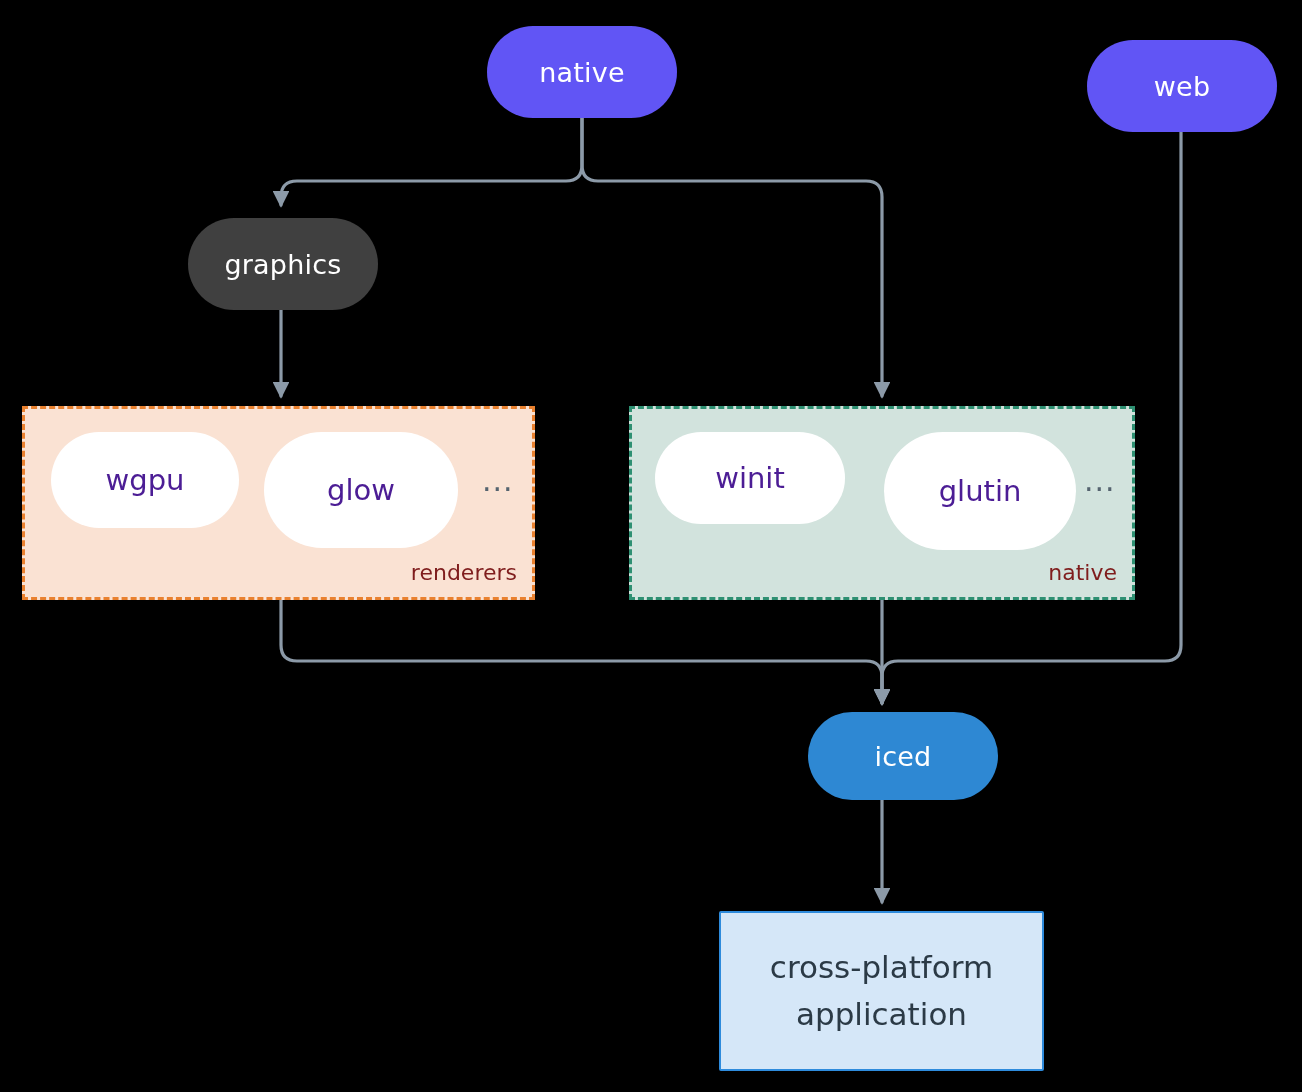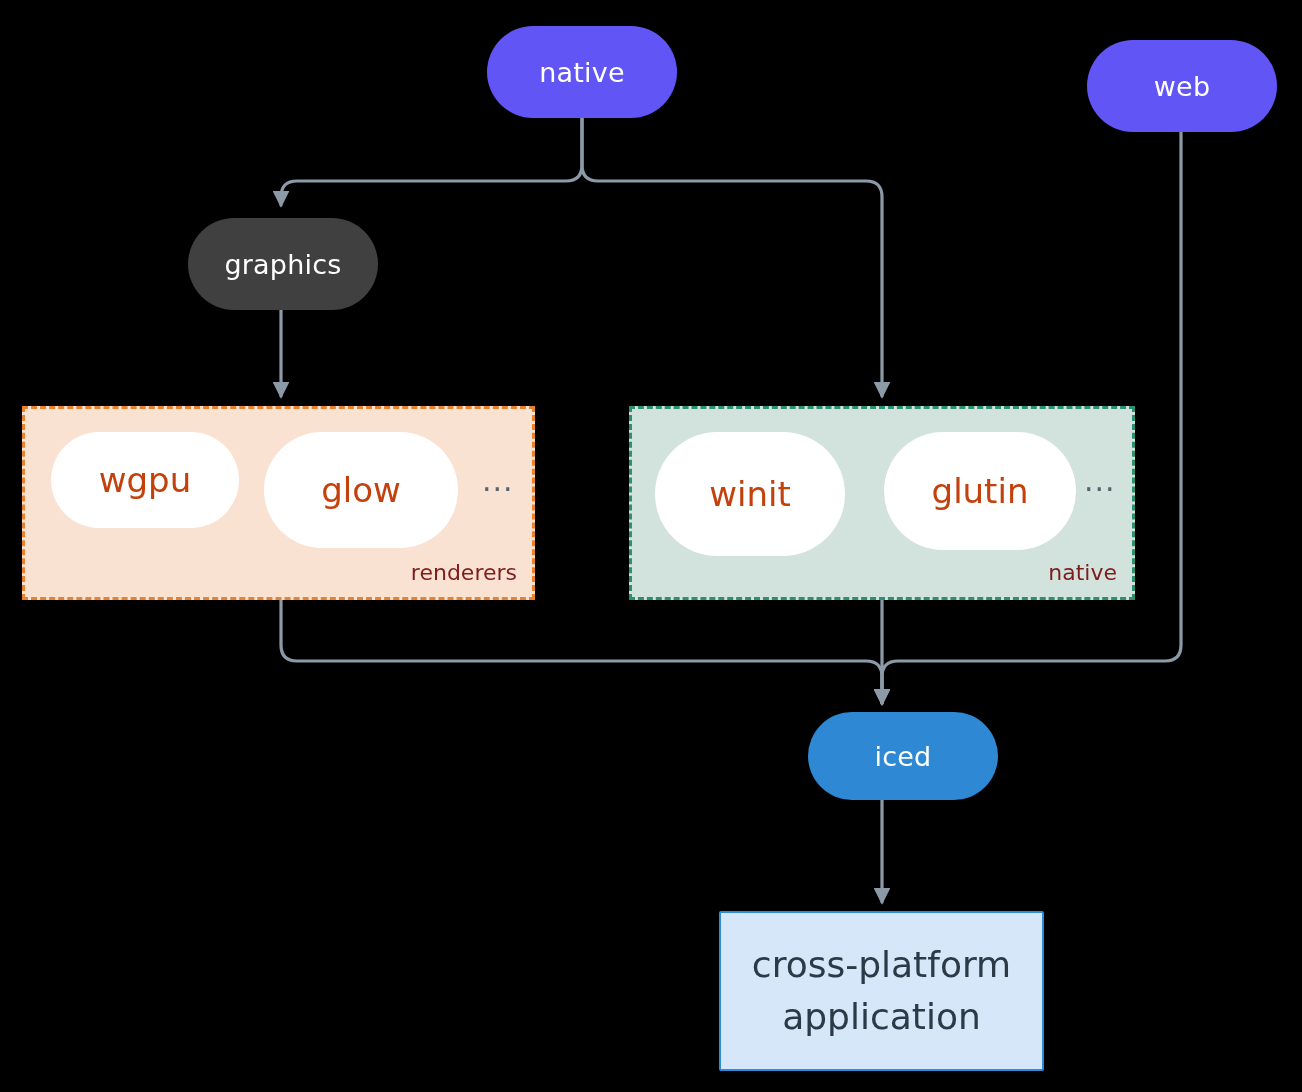--- a/index.html
+++ b/index.html
@@ -113,55 +113,55 @@
   .chip {
     position: absolute;
     box-sizing: border-box;
     display: flex;
     align-items: center;
     justify-content: center;
     background: #ffffff;
     border-radius: 999px;
   }
   .chip-label {
-    color: #c2410c;
-    font-size: 34px;
+    color: #4c1d95;
+    font-size: 29px;
     line-height: 1;
     white-space: nowrap;
   }
   .ellipsis {
     position: absolute;
     color: #55636f;
     font-size: 30px;
     line-height: 1;
     letter-spacing: 1px;
     white-space: nowrap;
   }
   
   .chip-wgpu   { left: 26px;  top: 23px; width: 188px; height: 96px; }
   .chip-glow   { left: 239px; top: 23px; width: 194px; height: 116px; }
   .dots-renderers { left: 457px; top: 57px; }
-  .chip-winit  { left: 23px;  top: 23px; width: 190px; height: 124px; }
+  .chip-winit  { left: 23px;  top: 23px; width: 190px; height: 92px; }
   .chip-glutin { left: 252px; top: 23px; width: 192px; height: 118px; }
   .dots-shells { left: 452px; top: 57px; }
   
   .node-application {
     left: 719px;
     top: 911px;
     width: 325px;
     height: 160px;
     background: #d5e7f8;
     border: 2px solid #2e8bdc;
     border-radius: 2px;
     flex-direction: column;
     gap: 12px;
   }
   .app-line {
     color: #2b3a46;
-    font-size: 36px;
+    font-size: 31px;
     line-height: 1.12;
     white-space: nowrap;
   }
 </style>
 </head>
 <body>
 
 <div id="stage">
 
   <svg id="edges" viewBox="0 0 1302 1092" width="1302" height="1092" xmlns="http://www.w3.org/2000/svg">

